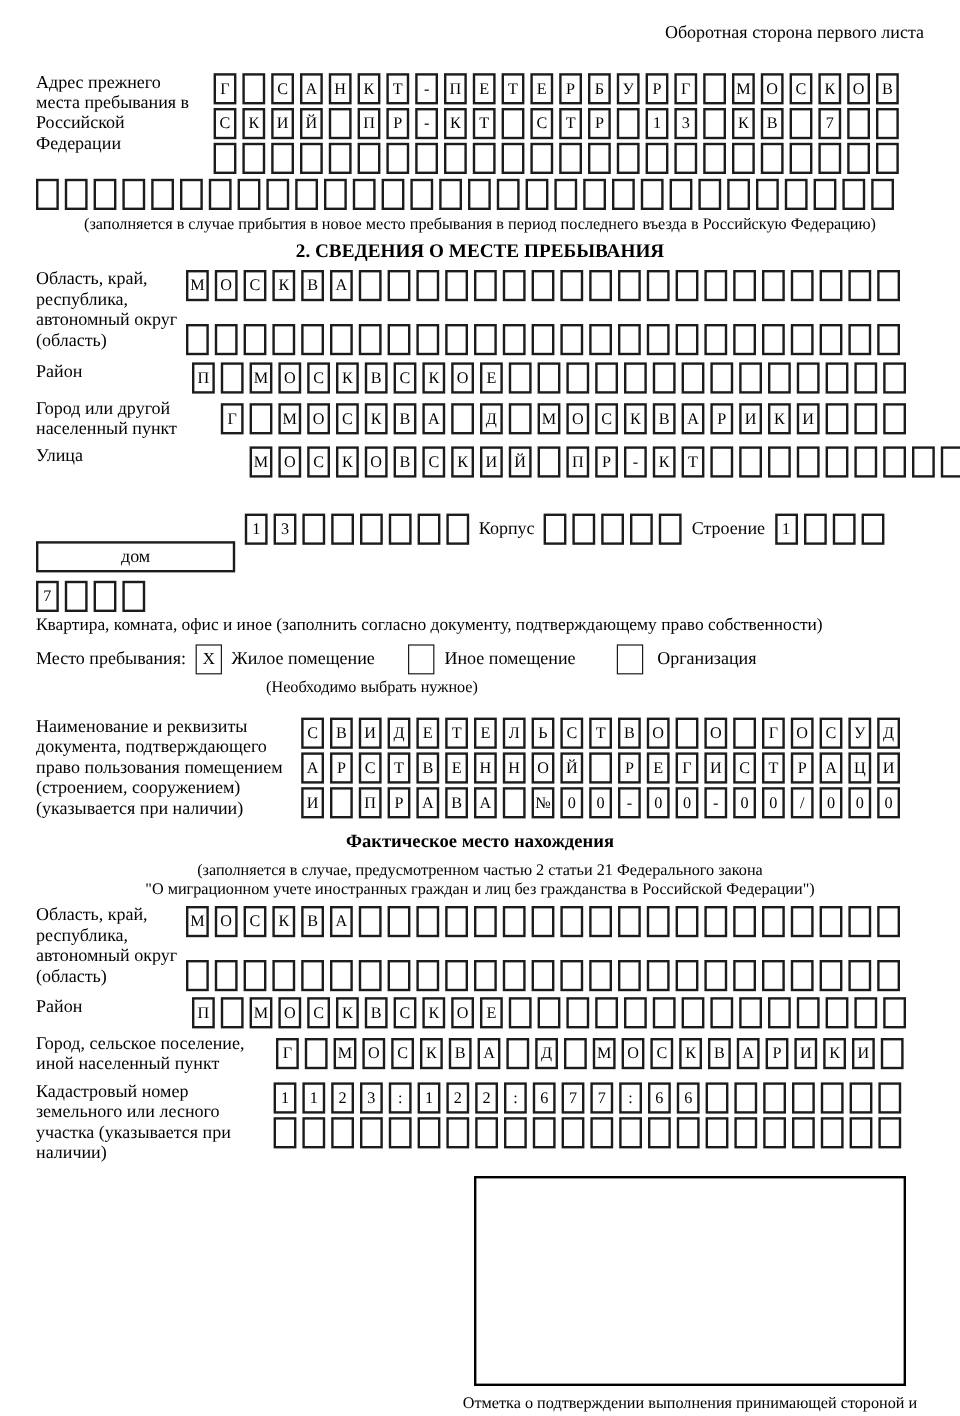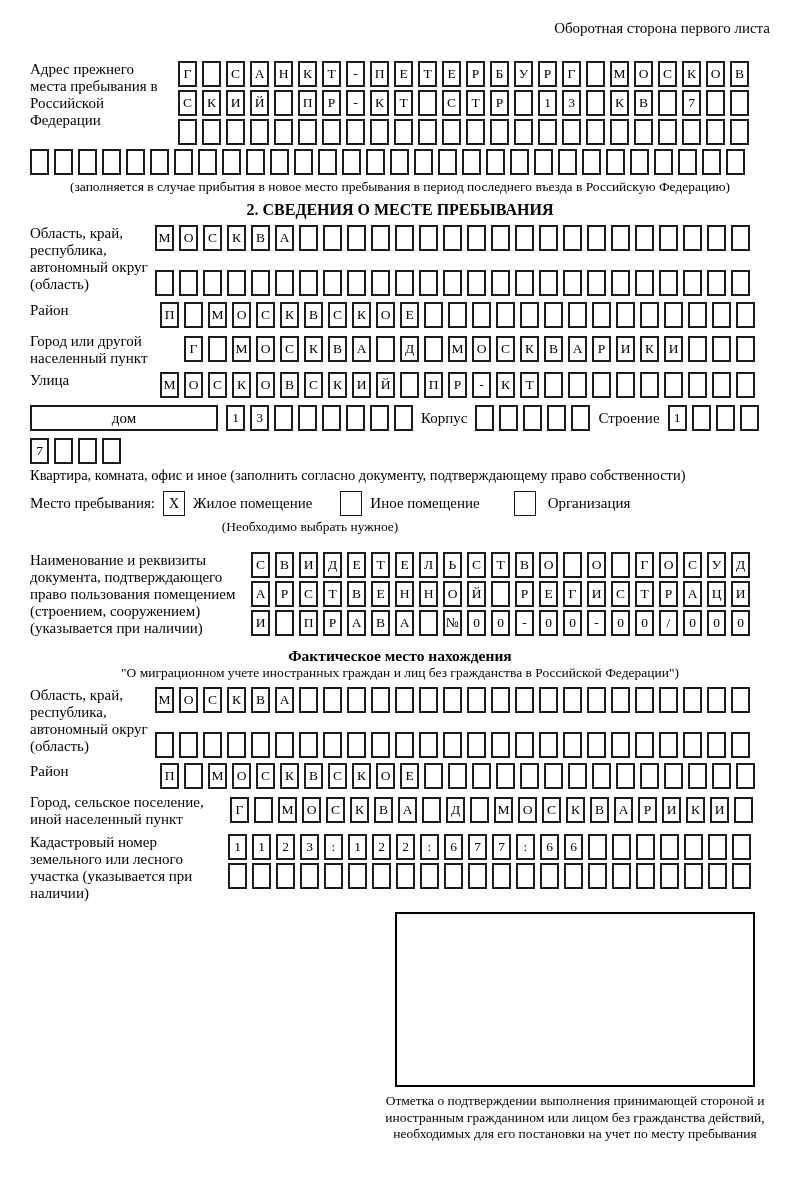--- a/index.html
+++ b/index.html
@@ -35,21 +35,21 @@
   .caption-left { font-size:14.5px; line-height:16px; margin-top:3px; }
   .section-heading { text-align:center; font-weight:bold; font-size:16px; margin-top:7px; }
   .sub-heading { text-align:center; font-weight:bold; font-size:15.5px; margin-top:10px; }
   .note-center { text-align:center; font-size:13.5px; line-height:16px; margin-top:6px; }
 
   .house-row { display:flex; align-items:center; margin-top:7px; }
   .widebox {
     height:26px; box-sizing:border-box; border:2px solid #1c1c1c;
     display:flex; align-items:center; justify-content:center; font-size:15px;
   }
-  .dom-box { width:188px; margin-right:8px; }
+  .dom-box { width:166px; margin-right:8px;margin-top:46px; }
   .kv-box  { width:196px; margin-right:8px; }
   .inline-lbl { font-size:15px; padding:0 8px; white-space:nowrap; }
 
   .stay-row { display:flex; align-items:center; margin-top:8px; }
   .stay-row .lbl-inline { font-size:15px; }
   .checkbox {
     width:22px; height:25px; box-sizing:border-box; border:1.8px solid #1c1c1c;
     display:flex; align-items:center; justify-content:center; font-size:14px;
   }
   .gap8 { margin-left:8px; } .gap12 { margin-left:12px; } .gap28 { margin-left:28px; } .gap34 { margin-left:34px; }
@@ -297,21 +297,21 @@
         <div class="cell">Р</div>
         <div class="cell">И</div>
         <div class="cell">К</div>
         <div class="cell">И</div>
         <div class="cell"></div>
         <div class="cell"></div>
         <div class="cell"></div>
       </div>
   </div>
 
-  <div class="field" style="margin-top:5px;">
+  <div class="field" style="margin-top:5px;gap:48px;">
     <div class="lbl w130">Улица</div>
     <div class="cells-row">
         <div class="cell">М</div>
         <div class="cell">О</div>
         <div class="cell">С</div>
         <div class="cell">К</div>
         <div class="cell">О</div>
         <div class="cell">В</div>
         <div class="cell">С</div>
         <div class="cell">К</div>
@@ -454,20 +454,21 @@
           <div class="cell">0</div>
           <div class="cell">/</div>
           <div class="cell">0</div>
           <div class="cell">0</div>
           <div class="cell">0</div>
         </div>
     </div>
   </div>
 
   <div class="sub-heading">Фактическое место нахождения</div>
+  <div class="note-center">(заполняется в случае, предусмотренном частью 2 статьи 21 Федерального закона</div>
   <div class="note-center" style="margin-top:0;">"О миграционном учете иностранных граждан и лиц без гражданства в Российской Федерации")</div>
 
   <div class="field" style="margin-top:6px;">
     <div class="lbl w125">Область, край, республика, автономный округ (область)</div>
     <div class="rows">
       <div class="cells-row">
           <div class="cell">М</div>
           <div class="cell">О</div>
           <div class="cell">С</div>
           <div class="cell">К</div>

